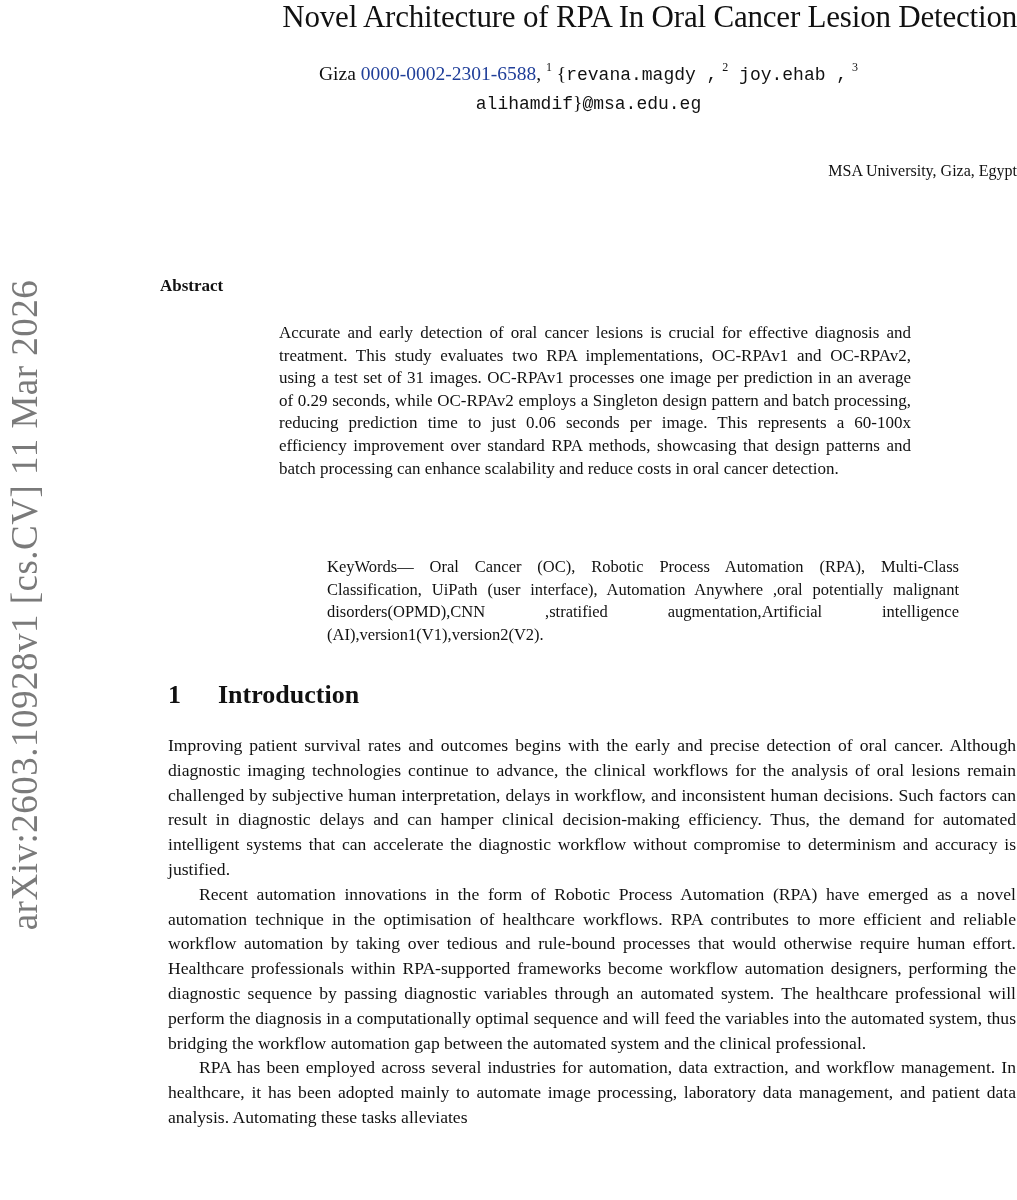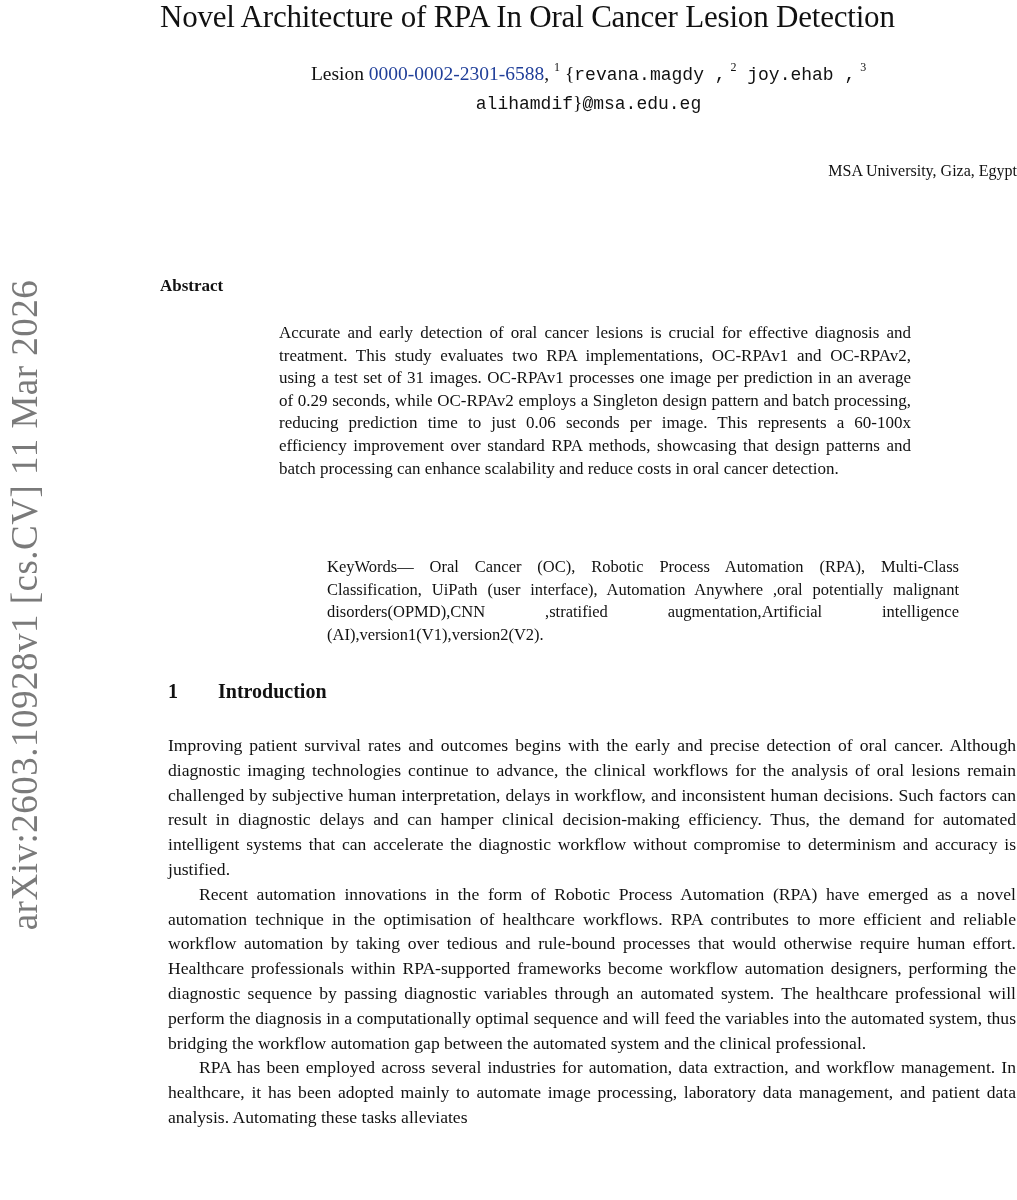--- a/index.html
+++ b/index.html
@@ -3,21 +3,21 @@
 <meta charset="utf-8">
 <style>
   html, body { margin:0; padding:0; background:#ffffff; }
   body { width:1017px; height:1200px; position:relative; overflow:hidden; color:#111; font-family:"Liberation Serif","DejaVu Serif",serif; }
   .arxiv {
     position:absolute; left:-355px; top:580px; width:760px; height:50px;
     transform:rotate(-90deg); transform-origin:center center;
     font-size:37px; color:#7a7a7a; letter-spacing:0.5px; white-space:nowrap; text-align:center; line-height:50px;
   }
   .title {
-    position:absolute; left:160px; top:0px; width:857px; text-align:left;
+    position:absolute; left:160px; top:0px; width:857px; text-align:right;
     font-size:31px; line-height:34px; letter-spacing:-0.2px; white-space:nowrap;
   }
   .authors {
     position:absolute; left:160px; top:60px; width:857px; text-align:center;
     font-size:19.5px; line-height:28px;
   }
   .authors .line { display:block; white-space:nowrap; }
   .orcid { color:#1f3e99; text-decoration:none; }
   .mono { font-family:"Liberation Mono","DejaVu Sans Mono",monospace; font-size:18px; }
   sup { font-size:12px; vertical-align:9px; line-height:0; }
@@ -27,38 +27,38 @@
   .abstract-title {
     position:absolute; left:160px; top:276px; width:857px; text-align:left; font-weight:bold; font-size:17px;
   }
   .abstract {
     position:absolute; left:279px; top:322px; width:632px; font-size:17px; line-height:22.6px; text-align:justify;
   }
   .keywords {
     position:absolute; left:279px; top:556px; width:632px; font-size:16.5px; line-height:22.6px; text-align:justify;margin-left:48px;
   }
   .section-heading {
-    position:absolute; left:168px; top:680px; font-size:20px; font-weight:bold; white-space:nowrap;
+    position:absolute; left:168px; top:680px; font-size:26px; font-weight:bold; white-space:nowrap;
   }
   .section-heading .num { display:inline-block; width:50px; }
   .body {
     position:absolute; left:168px; top:733px; width:848px; font-size:17.6px; line-height:24.8px; text-align:justify;
   }
   .body p { margin:0; }
   .body p.indent { text-indent:31px; }
 </style>
 </head>
 <body>
 
 <div class="arxiv">arXiv:2603.10928v1  [cs.CV]  11 Mar 2026</div>
 
 <div class="title">Novel Architecture of RPA In Oral Cancer Lesion Detection</div>
 
 <div class="authors">
-  <span class="line"><span>Lesion </span><a class="orcid">0000-0002-2301-6588</a><span>, </span><sup>1</sup><span> {</span><span class="mono">revana.magdy ,</span> <sup>2</sup><span class="mono"> joy.ehab ,</span> <sup>3</sup></span>
+  <span class="line"><span>Giza </span><a class="orcid">0000-0002-2301-6588</a><span>, </span><sup>1</sup><span> {</span><span class="mono">revana.magdy ,</span> <sup>2</sup><span class="mono"> joy.ehab ,</span> <sup>3</sup></span>
   <span class="line"><span class="mono">alihamdif</span><span>}</span><span class="mono">@msa.edu.eg</span></span>
 </div>
 
 <div class="affil">MSA University, Giza, Egypt</div>
 
 <div class="abstract-title">Abstract</div>
 <div class="abstract">Accurate and early detection of oral cancer lesions is crucial for effective diagnosis and treatment.  This study evaluates two RPA implementations, OC-RPAv1 and OC-RPAv2, using a test set of 31 images. OC-RPAv1 processes one image per prediction in an average of 0.29 seconds, while OC-RPAv2 employs a Singleton design pattern and batch processing, reducing prediction time to just 0.06 seconds per image.  This represents a 60-100x efficiency improvement over standard RPA methods, showcasing that design patterns and batch processing can enhance scalability and reduce costs in oral cancer detection.</div>
 
 <div class="keywords">KeyWords— Oral Cancer (OC), Robotic Process Automation (RPA), Multi-Class Classification, UiPath (user interface), Automation Anywhere ,oral potentially malignant disorders(OPMD),CNN ,stratified augmentation,Artificial intelligence (AI),version1(V1),version2(V2).</div>
 

